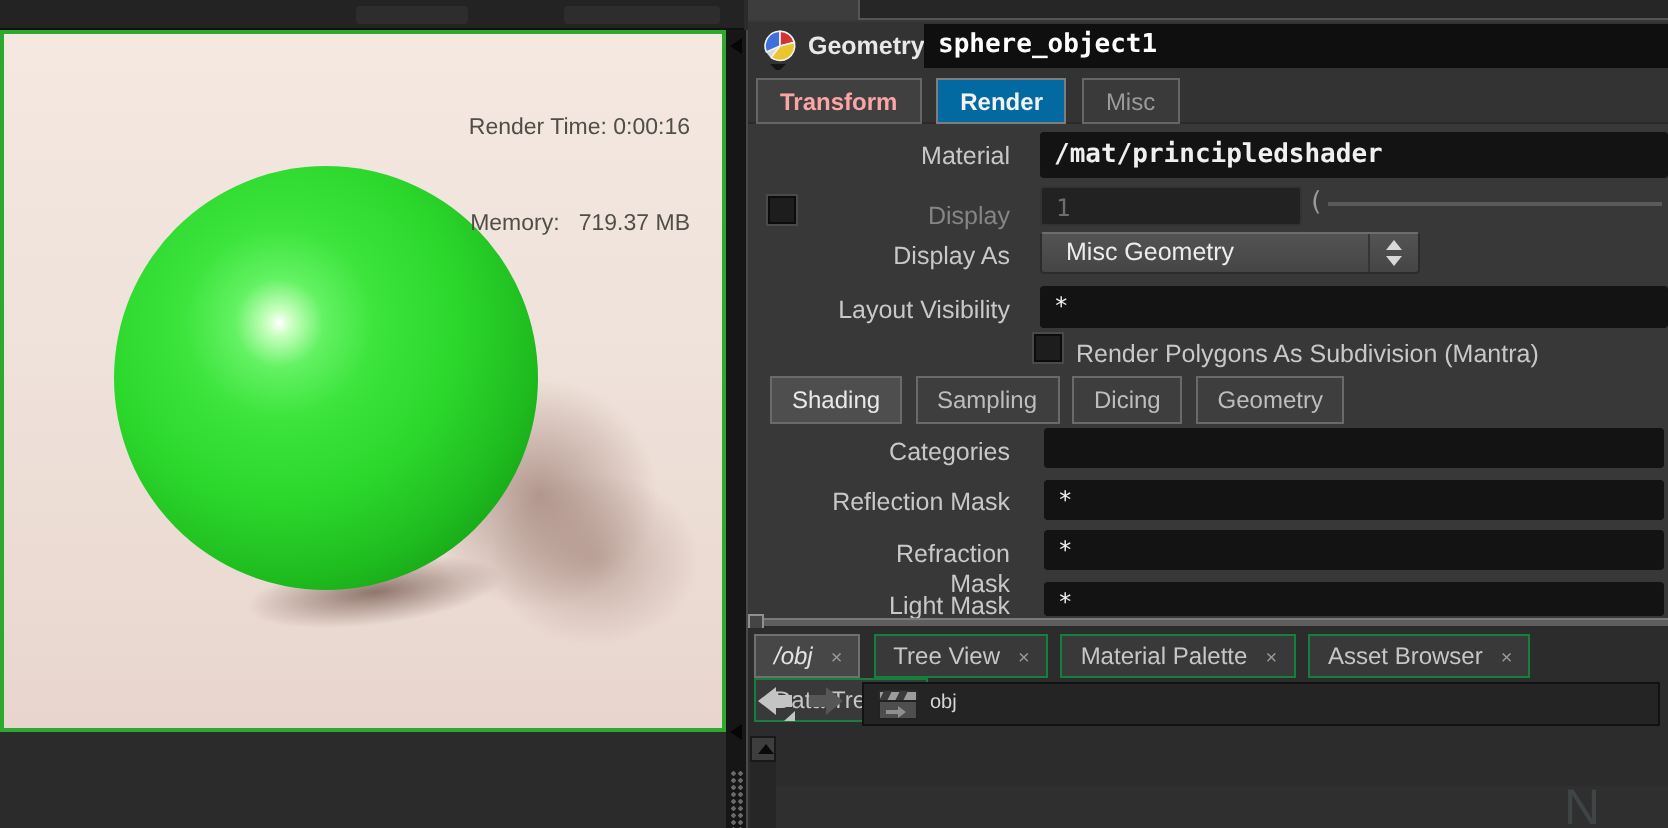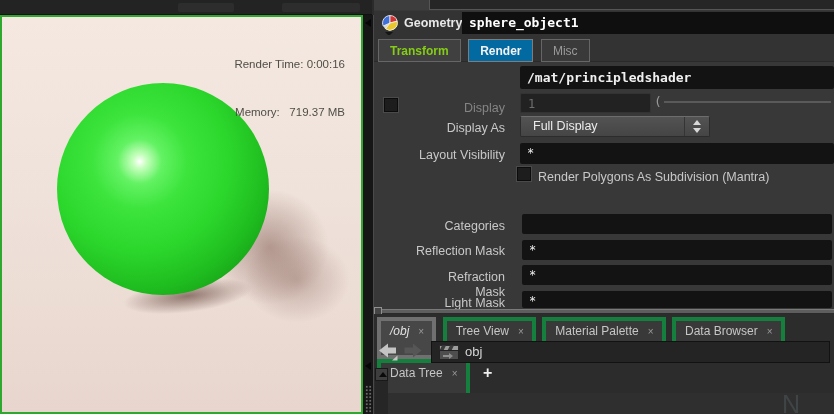--- a/index.html
+++ b/index.html
@@ -4,21 +4,21 @@
 <style>
   * { margin:0; padding:0; box-sizing:border-box; }
   html,body { width:834px; height:414px; background:#2b2b2b; overflow:hidden;
               font-family:"Liberation Sans", sans-serif; }
   #app { position:relative; width:834px; height:414px; background:#2b2b2b; overflow:hidden; }
   .mono { font-family:"DejaVu Sans Mono", monospace; }
 
   
   .vp-toolbar { position:absolute; left:0; top:0; width:372px; height:15px; background:#232323; border-bottom:1px solid #111; }
   .vp-toolbar .tb-btn { position:absolute; top:3px; height:9px; background:#2d2d2d; border-radius:2px; }
-  .viewport { position:absolute; left:0; top:15px; width:363px; height:399px;
+  .viewport { position:absolute; left:0; top:15px; width:363px; height:351px;
               border:2px solid #2fa82f; overflow:hidden;
               background:linear-gradient(180deg,#f4e8e0 0%,#efe2da 45%,#e8d6ce 100%); }
   .vp-dash { position:absolute; inset:-2px; border:2px dashed rgba(255,255,255,0.88); pointer-events:none; }
   .render-info { position:absolute; top:7px; right:16px; text-align:right;
                  font-size:11.5px; line-height:16px; color:#4f4e47; white-space:pre; }
   .shadow-soft  { position:absolute; left:185px; top:150px; width:165px; height:160px; border-radius:50%;
                   background:radial-gradient(closest-side, rgba(122,84,74,0.50), rgba(122,84,74,0) 72%); }
   .shadow-soft2 { position:absolute; left:225px; top:205px; width:140px; height:115px; border-radius:50%;
                   background:radial-gradient(closest-side, rgba(130,92,82,0.38), rgba(130,92,82,0) 75%); }
   .shadow-contact { position:absolute; left:103px; top:258px; width:165px; height:42px; border-radius:50%;
@@ -47,21 +47,21 @@
   .geo-icon-caret { position:absolute; left:11px; top:21px; width:0; height:0;
                     border-left:4px solid transparent; border-right:4px solid transparent; border-top:4px solid #141414; }
   .node-type { position:absolute; left:30px; top:0; line-height:24px; font-size:12.5px; font-weight:bold; color:#e8e8e8; }
   .node-name { position:absolute; left:88px; right:0; top:1px; height:22px; background:#0f0f0f;
                color:#fff; font-weight:bold; font-size:13px; line-height:22px; padding-left:7px; }
 
   .folder-tabs { position:absolute; left:0; top:35px; width:460px; height:27px; background:#333;
                  border-bottom:1px solid #2a2a2a; padding:4px 0 0 4px; }
   .ftab { display:inline-block; padding:4px 11px 3px; font-size:12px; font-weight:bold;
           border:1px solid #666; margin-right:3px; }
-  .ftab.t0 { background:#404040; color:#84cc16; }
+  .ftab.t0 { background:#404040; color:#fca5a5; }
   .ftab.sel { background:#0369a1; color:#f2f2f2; border-color:#7d7d7d; }
   .ftab.dim { background:#3a3a3a; color:#9a9a9a; font-weight:normal; }
 
   .plabel { position:absolute; left:0; width:131px; text-align:right; font-size:12.5px; color:#c8c8c8; line-height:15px; }
   .plabel.dim { color:#858585;padding-left:32px; }
   .field { position:absolute; background:#131313; border-radius:2px; color:#f0f0f0;
            font-size:12px; line-height:20px; padding-left:7px; }
   .checkbox { position:absolute; width:14px; height:14px; background:#1d1d1d;
               border:1px solid #0c0c0c; box-shadow:0 0 0 1px #4a4a4a; }
 
@@ -82,31 +82,31 @@
   .stab.sel { background:#4e4e4e; color:#e9e9e9; }
   .stab.dim { background:#3e3e3e; color:#bdbdbd; }
 
   .h-divider { position:absolute; left:0; top:309px; width:460px; height:5px; background:#5e5e5e;
                border-top:1px solid #7a7a7a; border-bottom:1px solid #2a2a2a; }
   .h-divider-box { position:absolute; left:0; top:307px; width:8px; height:8px; background:#454545; border:1px solid #909090; }
 
   
   .bottom { position:absolute; left:0; top:314px; width:460px; height:100px; background:#2c2c2c; }
   .ptabs { position:absolute; left:0; top:0; width:460px; height:26px; padding:3px 0 0 3px; }
-  .ptab { display:inline-block; padding:3px 8px 17px 9px; font-size:12px; margin-right:2px;
-          background:#393939; border:4px solid #15803d; color:#c6c6c6; }
+  .ptab { display:inline-block; padding:3px 8px 3px 9px; font-size:12px; margin-right:2px;
+          background:#393939; border:1px solid #15803d; color:#c6c6c6; }
   .ptab.sel { background:#474747; border-color:#707070; color:#e2e2e2; font-style:italic; }
   .ptab .close { font-size:10px; color:#9a9a9a; padding-left:9px; font-style:normal; }
   .newtab { display:inline-block; color:#efefef; font-size:16px; font-weight:bold; padding:0 7px; vertical-align:middle; }
 
   .nav-arrow { position:absolute; top:343px; }
   .path-field { position:absolute; left:57px; right:4px; top:341px; height:22px;
                 background:#242424; border:1px solid #121212; }
   .path-icon { position:absolute; left:7px; top:3px; }
-  .path-text { position:absolute; left:33px; top:0; line-height:20px; font-size:13px; color:#d6d6d6; }
+  .path-text { position:absolute; left:33px; top:0; line-height:20px; font-size:10px; color:#d6d6d6; }
 
   .scrollstrip { position:absolute; left:1px; top:368px; width:13px; height:46px; background:#262626; }
   .scroll-btn { position:absolute; left:0; top:0; width:13px; height:13px; background:#3e3e3e; border:1px solid #191919; }
   .scroll-tri { position:absolute; left:2.5px; top:3px; width:0; height:0;
                 border-left:4px solid transparent; border-right:4px solid transparent; border-bottom:5px solid #0a0a0a; }
   .menubar { position:absolute; left:14px; right:0; top:368px; height:25px; background:#3b3b3b; }
   .menu-item { display:inline-block; padding:5px 9px 0; font-size:13px; color:#dedede; }
   .network { position:absolute; left:14px; right:0; top:393px; height:21px; background:#2f2f2f; overflow:hidden; }
   .watermark { position:absolute; right:34px; top:-3px; font-size:25px; color:#3f4446; }
 </style>
@@ -154,43 +154,50 @@
       <div class="node-type">Geometry</div>
       <div class="node-name mono">sphere_object1</div>
     </div>
 
     <div class="folder-tabs">
       <span class="ftab t0">Transform</span>
       <span class="ftab sel">Render</span>
       <span class="ftab dim">Misc</span>
     </div>
 
+    <div class="plabel" style="top:71px;">Material</div>
     <div class="field mono" style="left:146px; right:0; top:66px; height:23px; line-height:23px; font-weight:bold; font-size:13px;">/mat/principledshader</div>
 
     <div class="checkbox" style="left:10px; top:98px;"></div>
     <div class="plabel dim" style="top:101px;">Display</div>
     <div class="field mono" style="left:146px; top:93px; width:131px; height:20px; background:#222; border:1px solid #333; color:#6e6e6e;">1</div>
     <div class="slider-bracket mono">(</div>
     <div class="slider-line"></div>
 
     <div class="plabel" style="top:121px;">Display As</div>
     <div class="dd">
-      <div class="dd-text">Full Display</div>
+      <div class="dd-text">Misc Geometry</div>
       <div class="dd-spin">
         <div class="spin-up"></div>
         <div class="spin-down"></div>
       </div>
     </div>
 
     <div class="plabel" style="top:148px;">Layout Visibility</div>
     <div class="field mono" style="left:146px; right:0; top:143px; height:21px;">*</div>
 
     <div class="checkbox" style="left:143px; top:167px;"></div>
     <div style="position:absolute; left:164px; top:170px; font-size:12.5px; color:#c8c8c8;">Render Polygons As Subdivision (Mantra)</div>
 
+    <div class="stabs">
+      <span class="stab sel">Shading</span>
+      <span class="stab dim">Sampling</span>
+      <span class="stab dim">Dicing</span>
+      <span class="stab dim">Geometry</span>
+    </div>
 
     <div class="plabel" style="top:219px;">Categories</div>
     <div class="field mono" style="left:148px; right:2px; top:214px; height:20px;"></div>
 
     <div class="plabel" style="top:244px;">Reflection Mask</div>
     <div class="field mono" style="left:148px; right:2px; top:240px; height:20px;">*</div>
 
     <div class="plabel" style="top:270px;padding-left:44px;">Refraction Mask</div>
     <div class="field mono" style="left:148px; right:2px; top:265px; height:20px;">*</div>
 
@@ -198,21 +205,21 @@
     <div class="field mono" style="left:148px; right:2px; top:291px; height:17px;">*</div>
 
     <div class="h-divider"></div>
     <div class="h-divider-box"></div>
 
     <div class="bottom">
       <div class="ptabs">
         <span class="ptab sel"><span>/obj</span><span class="close">×</span></span>
         <span class="ptab"><span>Tree View</span><span class="close">×</span></span>
         <span class="ptab"><span>Material Palette</span><span class="close">×</span></span>
-        <span class="ptab"><span>Data Browser</span><span class="close">×</span></span>
+        <span class="ptab"><span>Asset Browser</span><span class="close">×</span></span>
         <span class="ptab"><span>Data Tree</span><span class="close">×</span></span>
         <span class="newtab">+</span>
       </div>
     </div>
 
     <svg class="nav-arrow" style="left:5px;" width="20" height="18" viewBox="0 0 20 18">
       <path d="M0 7.5 L9 0.5 L9 4.5 L17 4.5 L17 10.5 L9 10.5 L9 14.5 Z" fill="#c4c4c4"></path>
       <path d="M13 17.5 L18.5 17.5 L18.5 12.5 Z" fill="#c4c4c4"></path>
     </svg>
     <svg class="nav-arrow" style="left:30px;" width="18" height="16" viewBox="0 0 18 16">

